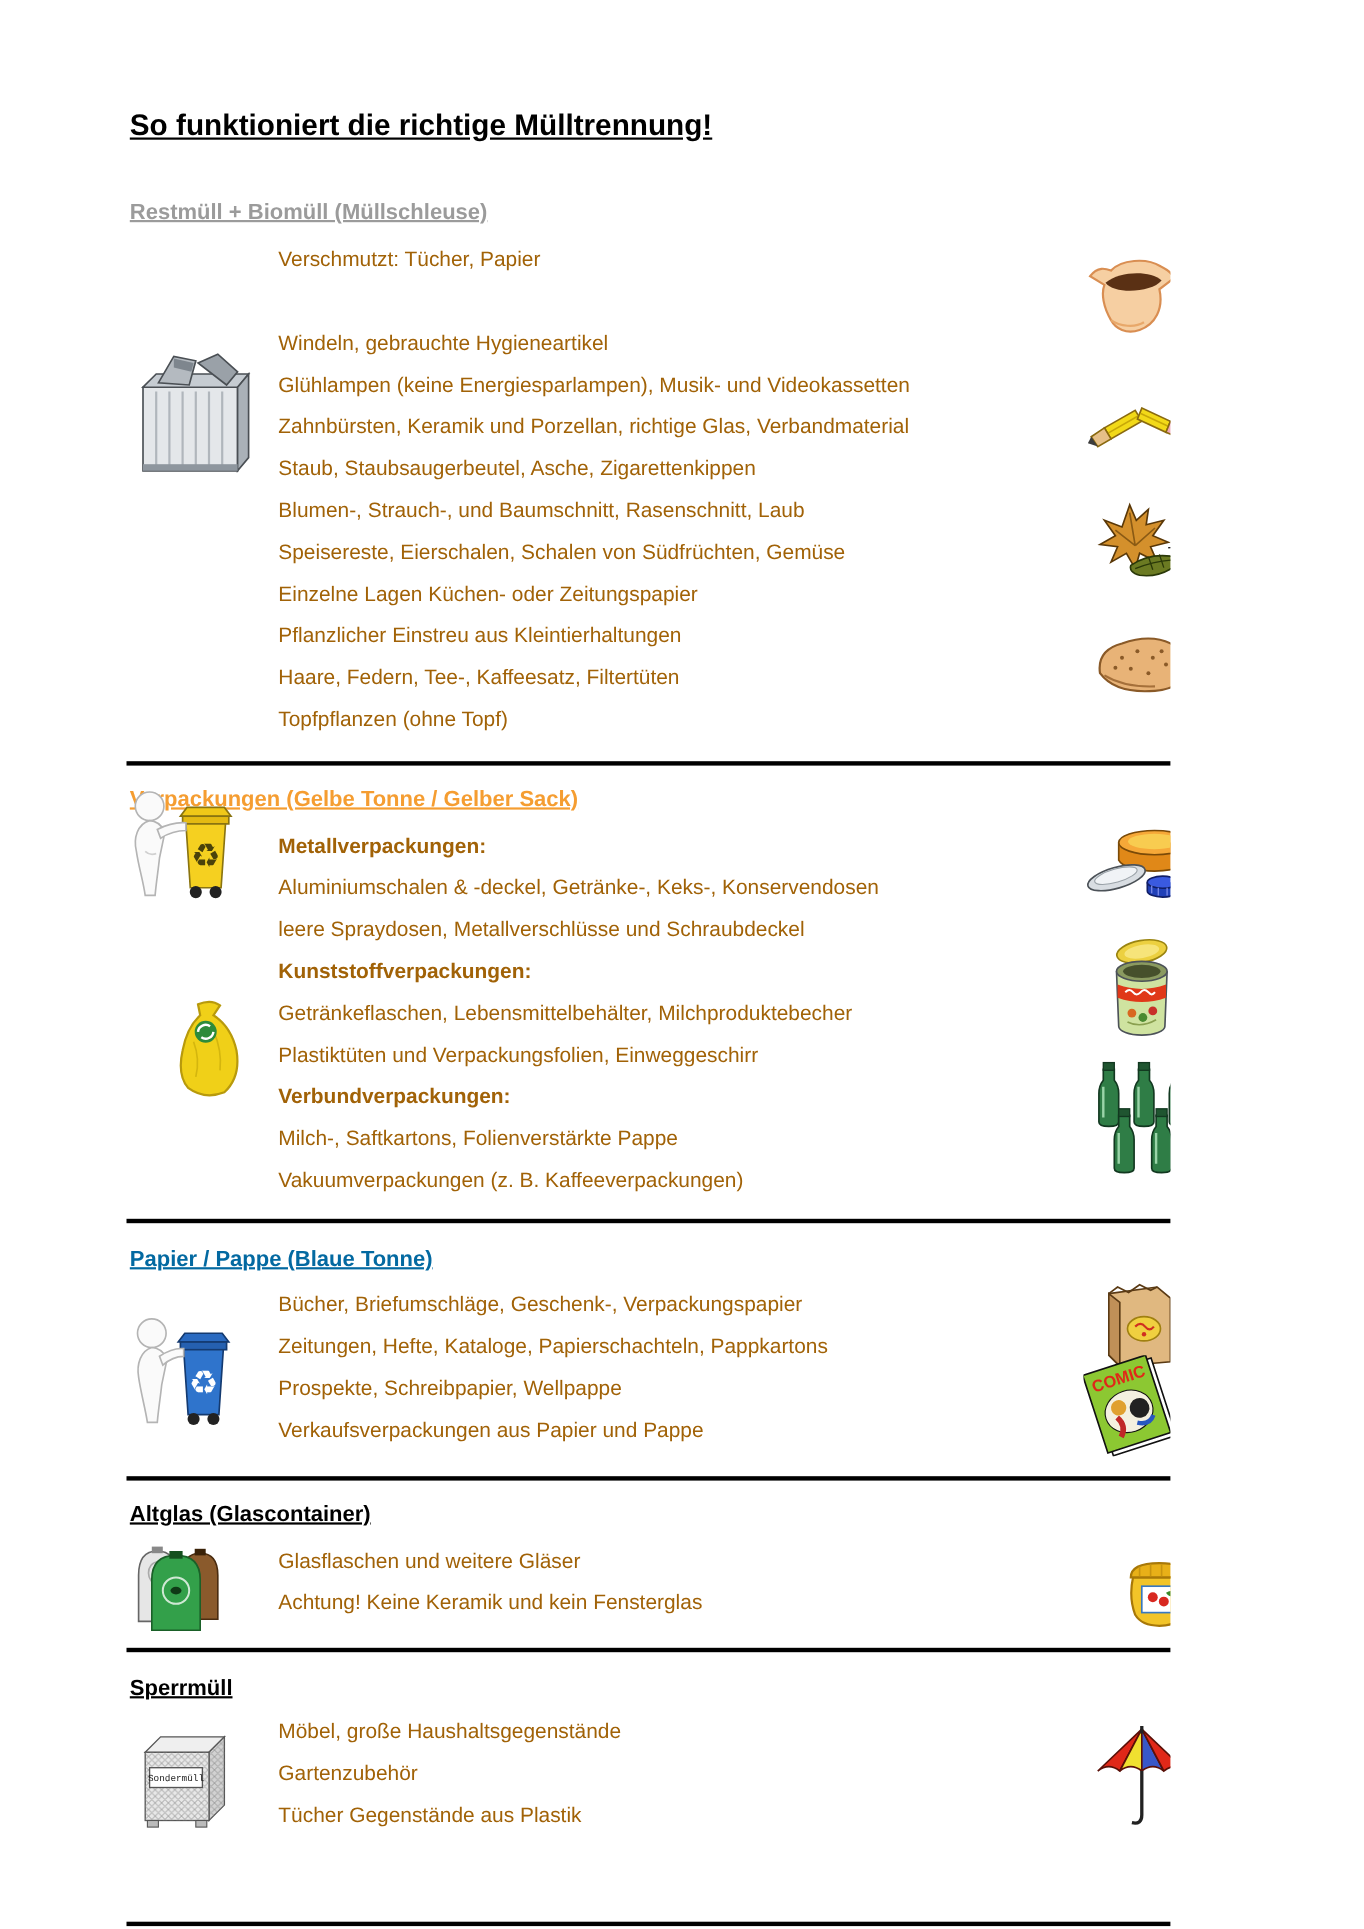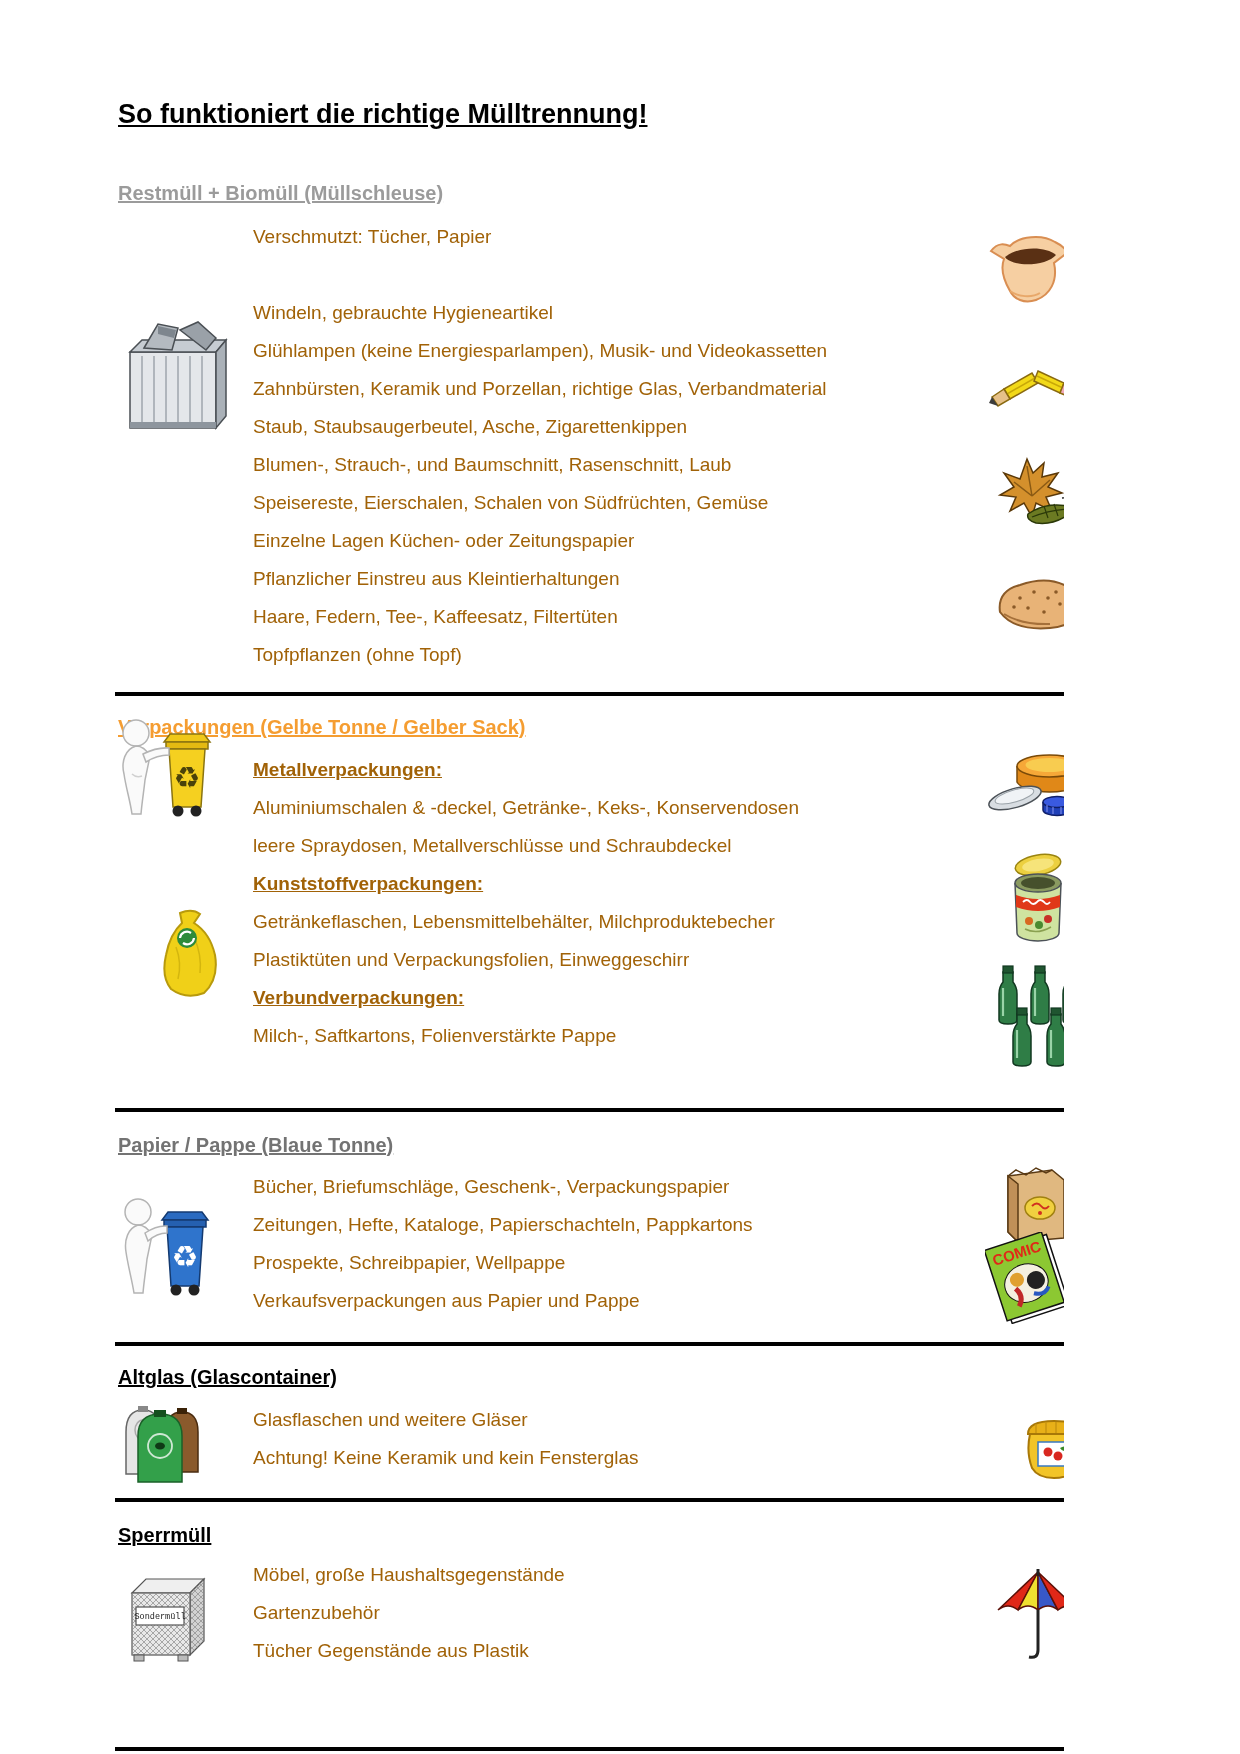--- a/index.html
+++ b/index.html
@@ -3,24 +3,24 @@
 <meta charset="utf-8">
 <style>
   *{margin:0;padding:0;box-sizing:border-box}
   html,body{background:#fff}
   body{width:1240px;height:1754px;position:relative;font-family:"Liberation Sans",sans-serif;color:#1c1c1c}
   .page{position:absolute;left:0;top:4px;width:1064px;height:1754px;background:#ffffff;overflow:hidden}
   .title{position:absolute;left:118px;top:95px;font-size:27px;font-weight:bold;text-decoration:underline;color:#000;white-space:nowrap}
   .sec-h{position:absolute;left:118px;font-size:20px;font-weight:bold;text-decoration:underline;white-space:nowrap}
   .sec-h.gray{color:#9b9b9b}
   .sec-h.orange{color:#f59d31}
-  .sec-h.blue{color:#737373}
+  .sec-h.blue{color:#0369a1}
   .sec-h.black{color:#000}
   .item{position:absolute;left:253px;font-size:19px;color:#a16207;white-space:nowrap}
-  .item.sub{font-weight:bold;text-decoration:underline}
+  .item.sub{font-weight:bold;}
   .sep{position:absolute;left:115px;width:1067px;height:4px;background:#000}
   .art{position:absolute}
   .art svg{display:block;width:100%;height:100%}
   .mono{font-family:"Liberation Mono",monospace}
 </style>
 </head>
 <body>
 
 <div class="page">
 
@@ -147,20 +147,21 @@
 
   <div class="sec-h orange" style="top:712px">Verpackungen  (Gelbe Tonne / Gelber Sack)</div>
   <div class="item sub" style="top:755px">Metallverpackungen:</div>
   <div class="item" style="top:793px">Aluminiumschalen &amp; -deckel, Getränke-, Keks-, Konservendosen</div>
   <div class="item" style="top:831px">leere Spraydosen, Metallverschlüsse und Schraubdeckel</div>
   <div class="item sub" style="top:869px">Kunststoffverpackungen:</div>
   <div class="item" style="top:907px">Getränkeflaschen, Lebensmittelbehälter, Milchproduktebecher</div>
   <div class="item" style="top:945px">Plastiktüten und Verpackungsfolien, Einweggeschirr</div>
   <div class="item sub" style="top:983px">Verbundverpackungen:</div>
   <div class="item" style="top:1021px">Milch-, Saftkartons, Folienverstärkte Pappe</div>
+  <div class="item" style="top:1059px">Vakuumverpackungen (z. B. Kaffeeverpackungen)</div>
 
   <div class="art" style="left:112px;top:710px;width:108px;height:106px">
     <svg viewBox="0 0 108 106">
       <polygon points="52,28 98,28 92,20 58,20" fill="#f0c818" stroke="#8a7410" stroke-width="1.5"></polygon>
       <rect x="54" y="28" width="42" height="7" fill="#e4ba12" stroke="#8a7410" stroke-width="1.5"></rect>
       <polygon points="57,35 93,35 89,93 61,93" fill="#f5d020" stroke="#8a7410" stroke-width="1.5"></polygon>
       <circle cx="66" cy="97" r="5.5" fill="#222"></circle>
         <circle cx="84" cy="97" r="5.5" fill="#222"></circle>
       <text x="75" y="74" font-size="30" text-anchor="middle" fill="#4a420a" font-family="DejaVu Sans">♻</text>
       <circle cx="24" cy="19" r="13" fill="#fafafa" stroke="#b4b4b4" stroke-width="1.5"></circle>

